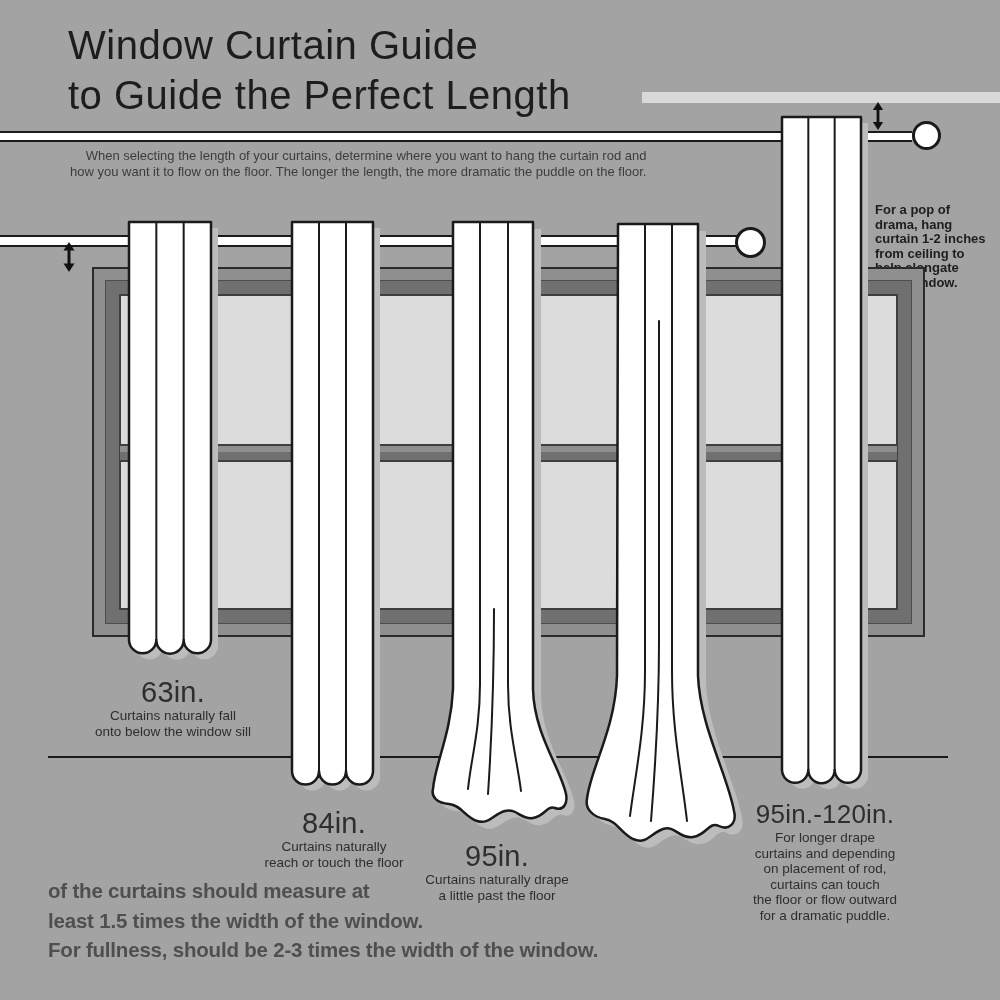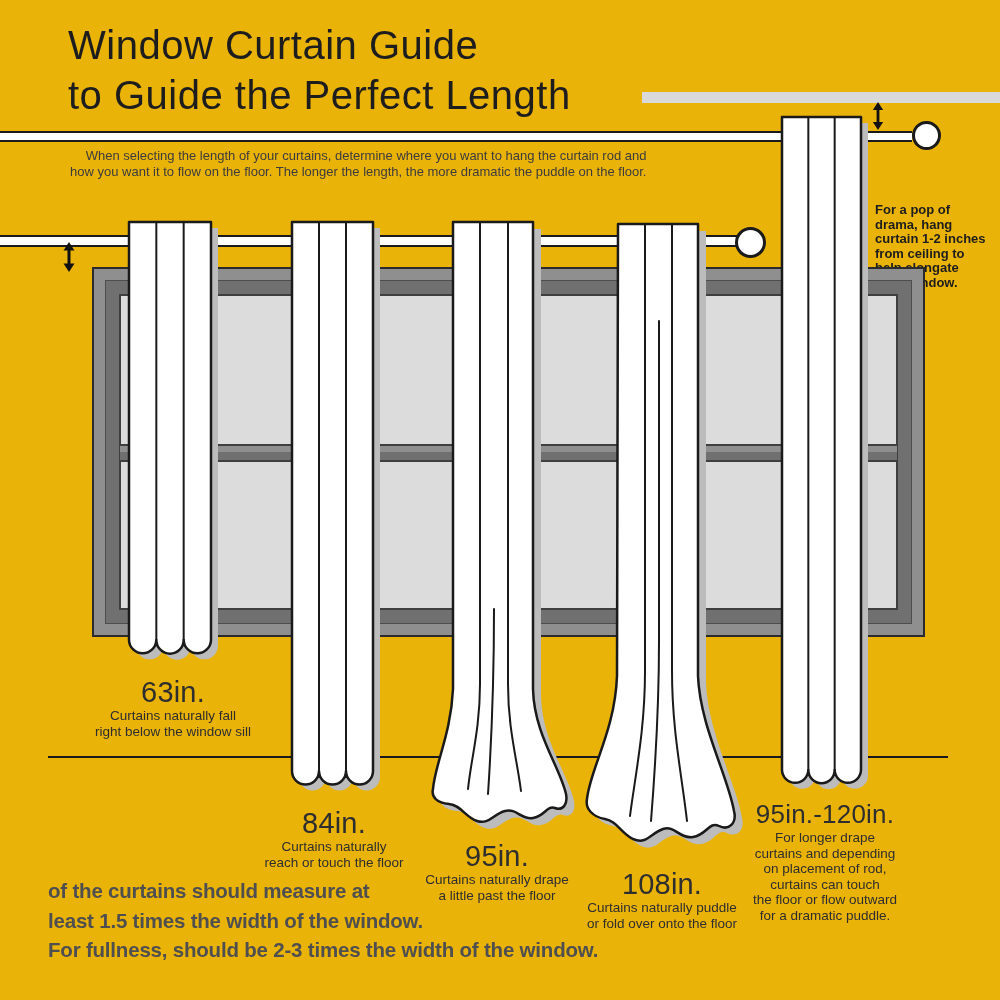--- a/index.html
+++ b/index.html
@@ -1,17 +1,17 @@
 <!DOCTYPE html>
 <html><head>
 <meta charset="utf-8">
 <style>
   html,body{margin:0;padding:0;background:#ffffff;}
   #canvas{
-    position:relative;width:1000px;height:1000px;background:#eab308;overflow:hidden;
+    position:relative;width:1000px;height:1000px;background:#a3a3a3;overflow:hidden;
     font-family:"Liberation Sans", sans-serif;color:#1d1d1d;
   }
   .abs{position:absolute;}
   
   .title{left:68px;top:20px;font-size:40px;line-height:50px;letter-spacing:.5px;color:#1d1d1d;font-weight:400;white-space:nowrap;}
   .intro{left:70px;top:148px;font-size:13px;line-height:15.5px;color:#3c3c3c;white-space:nowrap;text-align:right;}
   .rod-note{left:70px;top:188px;font-size:13.5px;line-height:16px;font-weight:bold;color:#111;white-space:nowrap;}
   .ceiling-note{left:875px;top:155px;font-size:13px;line-height:14.5px;font-weight:bold;color:#1d1d1d;white-space:nowrap;margin-top:48px;}
   .footer{left:48px;top:876px;font-size:20.5px;line-height:29.5px;font-weight:bold;color:#4f4f4f;letter-spacing:-.2px;white-space:nowrap;}
   .clabel{text-align:center;}
@@ -115,40 +115,35 @@
 
   <svg class="abs" style="left:778px;top:115px;" width="97" height="680" viewBox="0 0 97 680">
     <path d="M4,2 H83 V655 A13.17,13.17 0 0 1 56.67,655 A13.17,13.17 0 0 1 30.33,655 A13.17,13.17 0 0 1 4,655 Z" transform="translate(7,6)" fill="#bcbcbc"></path>
     <path d="M4,2 H83 V655 A13.17,13.17 0 0 1 56.67,655 A13.17,13.17 0 0 1 30.33,655 A13.17,13.17 0 0 1 4,655 Z" fill="#ffffff" stroke="#1a1a1a" stroke-width="2.5" stroke-linejoin="round"></path>
     <path d="M30.33,2 V655 M56.67,2 V655" stroke="#1a1a1a" stroke-width="2" fill="none"></path>
   </svg>
 
   <div class="abs clabel" style="left:58px;top:676px;width:230px;">
     <div class="num">63in.</div>
     <div class="dl">Curtains naturally fall</div>
-    <div class="dl">right below the window sill</div>
+    <div class="dl">onto below the window sill</div>
   </div>
 
   <div class="abs clabel" style="left:224px;top:798px;width:220px;margin-top:9px;">
     <div class="num">84in.</div>
     <div class="dl">Curtains naturally</div>
     <div class="dl">reach or touch the floor</div>
   </div>
 
   <div class="abs clabel" style="left:387px;top:840px;width:220px;">
     <div class="num">95in.</div>
     <div class="dl">Curtains naturally drape</div>
     <div class="dl">a little past the floor</div>
   </div>
 
-  <div class="abs clabel" style="left:552px;top:868px;width:220px;">
-    <div class="num">108in.</div>
-    <div class="dl">Curtains naturally puddle</div>
-    <div class="dl">or fold over onto the floor</div>
-  </div>
 
   <div class="abs clabel" style="left:715px;top:798px;width:220px;">
     <div class="num small">95in.-120in.</div>
     <div class="dl">For longer drape</div>
     <div class="dl">curtains and depending</div>
     <div class="dl">on placement of rod,</div>
     <div class="dl">curtains can touch</div>
     <div class="dl">the floor or flow outward</div>
     <div class="dl">for a dramatic puddle.</div>
   </div>

